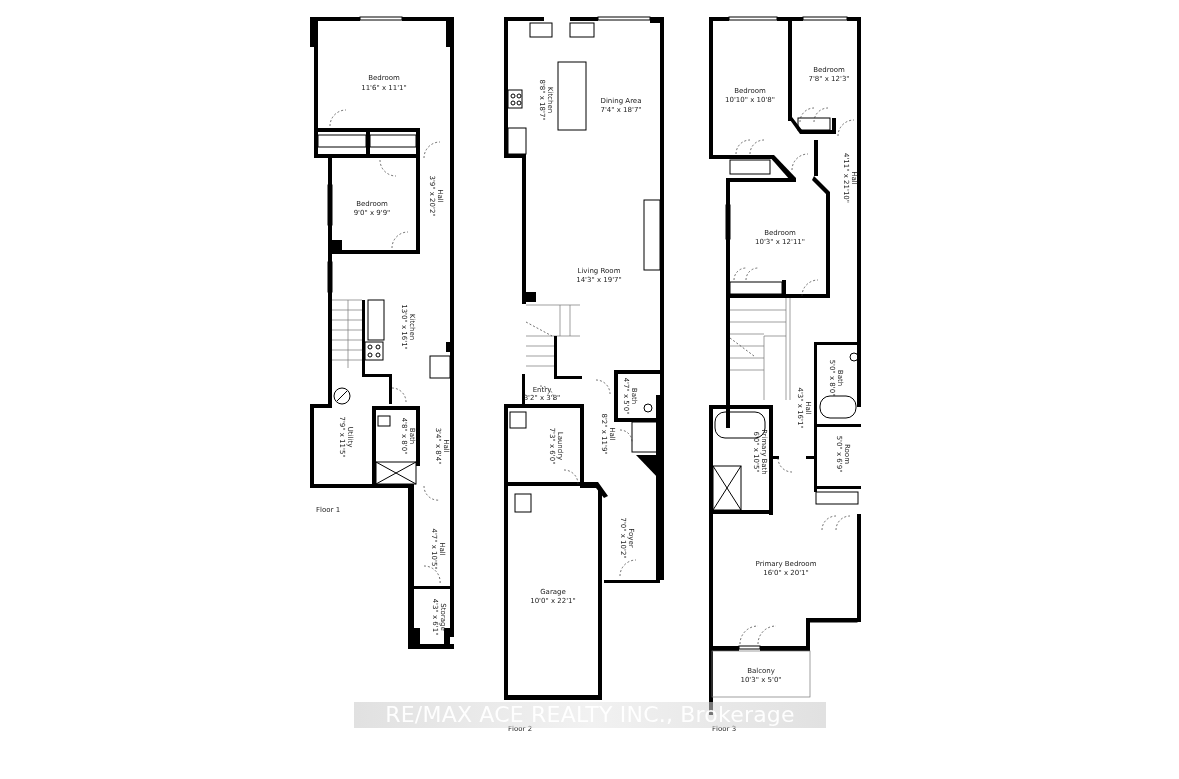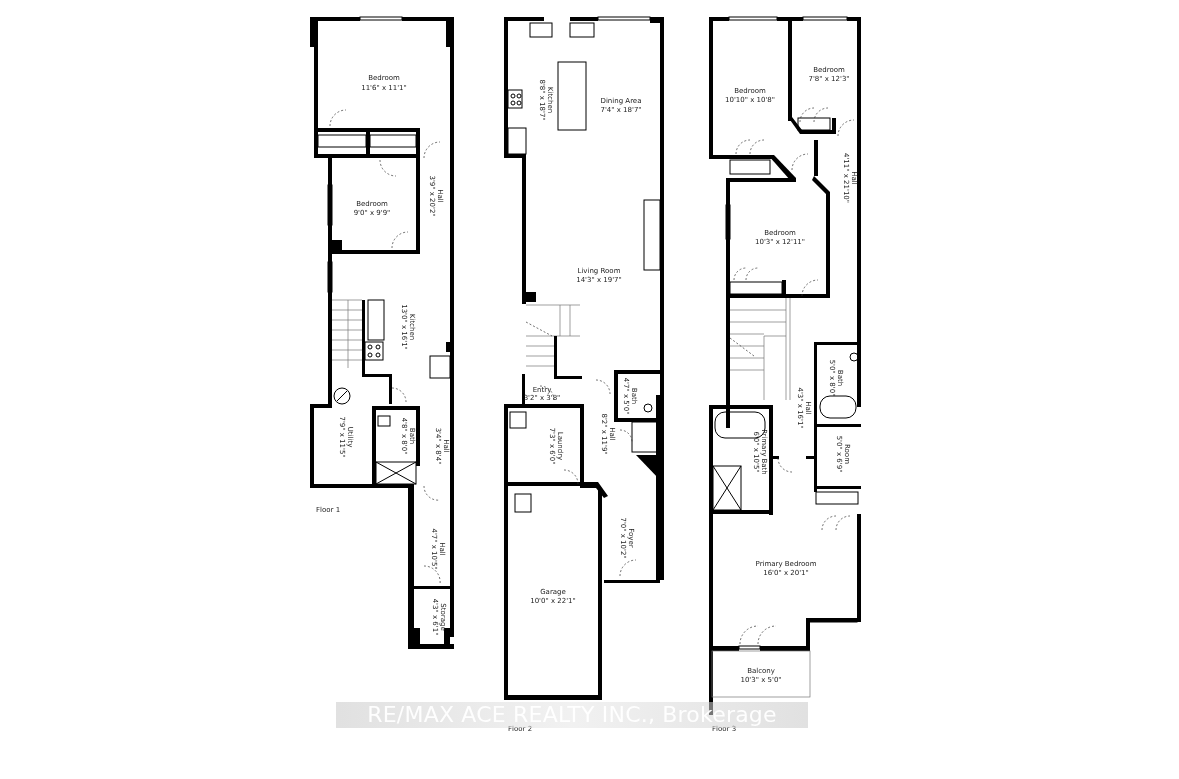--- a/index.html
+++ b/index.html
@@ -5,21 +5,21 @@
   html, body { margin:0; padding:0; background:#ffffff; }
   body { width:1179px; height:779px; position:relative; overflow:hidden; font-family:"DejaVu Sans", sans-serif; }
   svg.plan { position:absolute; left:0; top:0; width:1179px; height:779px; }
   .wall { fill:#000; }
   .thin { fill:none; stroke:#000; stroke-width:1; }
   .lite { fill:none; stroke:#777; stroke-width:0.7; }
   .dash { fill:none; stroke:#333; stroke-width:0.7; stroke-dasharray:2,2; }
   .lbl { font-family:"DejaVu Sans", sans-serif; font-size:7px; fill:#222; text-anchor:middle; }
   .flbl { font-family:"DejaVu Sans", sans-serif; font-size:7px; fill:#222; }
   .wm {
-    position:absolute; left:336px; top:702px; width:472px; height:26px;
+    position:absolute; left:354px; top:702px; width:472px; height:26px;
     background:linear-gradient(90deg, rgba(200,200,200,0.55), rgba(230,230,230,0.55), rgba(200,200,200,0.55));
     color:rgba(255,255,255,0.95); font-family:"DejaVu Sans", sans-serif; font-size:22px; line-height:26px;
     text-align:center; letter-spacing:0.2px; white-space:nowrap;
   }
 </style>
 </head>
 <body>
 
 <svg class="plan" viewBox="0 0 1179 779" xmlns="http://www.w3.org/2000/svg">
 

